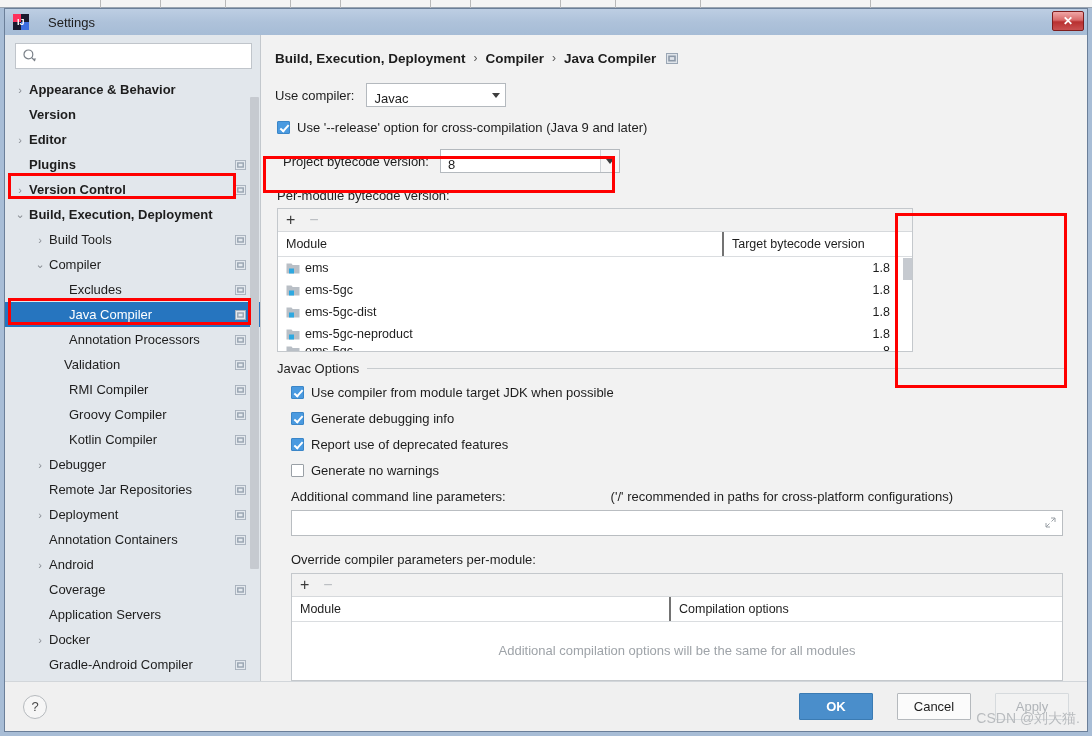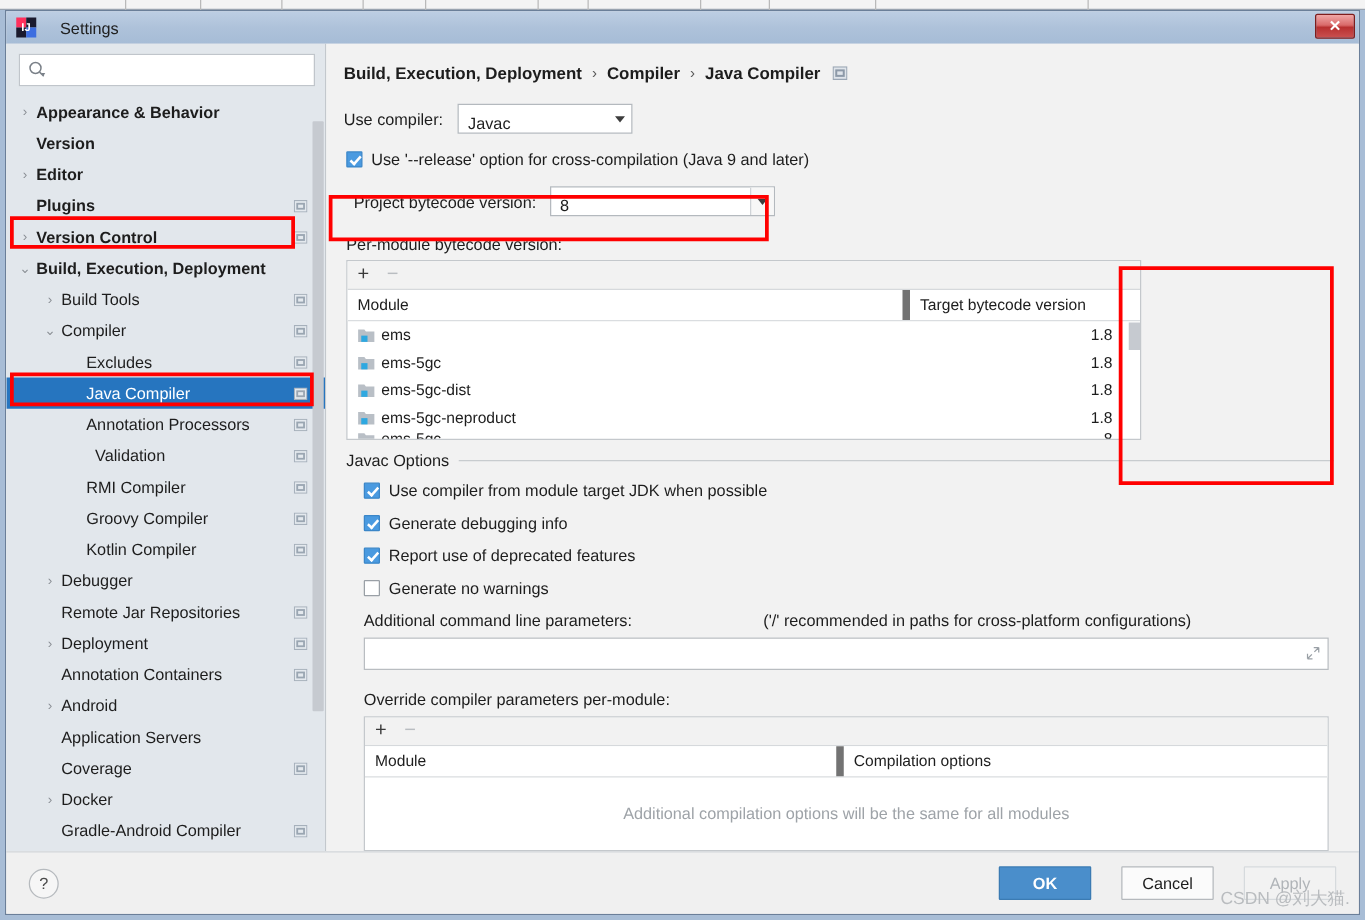--- a/index.html
+++ b/index.html
@@ -160,21 +160,21 @@
     height: 23px; background: #f2f2f2; border-bottom: 1px solid #d6d9dc;
     display: flex; align-items: center; padding-left: 8px; gap: 14px;
   }
   .tbl-toolbar .tb-btn { font-size: 16px; line-height: 16px; color: #3a3a3a; cursor: pointer; }
   .tbl-toolbar .tb-btn.disabled { color: #b9bdc1; cursor: default; }
   .tbl-head {
     height: 25px; background: #fff; border-bottom: 1px solid #dadde0;
     display: flex; align-items: center; font-size: 12.5px; gap: 25px;
   }
   .tbl-head .th { padding-left: 8px; height: 100%; display: flex; align-items: center; }
-  .tbl-head .th + .th { border-left: 6px solid #737373; }
+  .tbl-head .th + .th { border-left: 2px solid #737373; }
   .tbl-row { height: 22px; display: flex; align-items: center; font-size: 12.5px; }
   .mod-cell { display: flex; align-items: center; padding-left: 8px; }
   .mod-icon { width: 14px; height: 13px; flex: 0 0 14px; margin-right: 5px; }
   .ver-cell { text-align: right; padding-right: 22px; }
 
   
   .group-sep { display: flex; align-items: center; gap: 8px; }
   .group-sep .gl { font-size: 13px; white-space: nowrap; }
   .group-sep .line { flex: 1 1 auto; height: 1px; background: #c8cccf; }
 
@@ -333,21 +333,21 @@
             </svg>
           </div>
           <div class="tree-row" style="padding-left: 46px;">
             <span class="tw"></span>
             <span class="tree-label">Annotation Processors</span>
             <svg class="sync-icon" viewBox="0 0 12 11">
               <rect x="0.5" y="0.5" width="11" height="10" fill="#e4e9ee" stroke="#a6b0bb"></rect>
               <rect x="3" y="3.3" width="6" height="4.4" fill="none" stroke="#9aa6b2" stroke-width="1.6"></rect>
             </svg>
           </div>
-          <div class="tree-row" style="padding-left: 53px;">
+          <div class="tree-row" style="padding-left: 29px; margin-left: 12px;">
             <span class="tw"></span>
             <span class="tree-label">Validation</span>
             <svg class="sync-icon" viewBox="0 0 12 11">
               <rect x="0.5" y="0.5" width="11" height="10" fill="#e4e9ee" stroke="#a6b0bb"></rect>
               <rect x="3" y="3.3" width="6" height="4.4" fill="none" stroke="#9aa6b2" stroke-width="1.6"></rect>
             </svg>
           </div>
           <div class="tree-row" style="padding-left: 46px;">
             <span class="tw"></span>
             <span class="tree-label">RMI Compiler</span>
@@ -399,29 +399,29 @@
               <rect x="0.5" y="0.5" width="11" height="10" fill="#e4e9ee" stroke="#a6b0bb"></rect>
               <rect x="3" y="3.3" width="6" height="4.4" fill="none" stroke="#9aa6b2" stroke-width="1.6"></rect>
             </svg>
           </div>
           <div class="tree-row" style="padding-left: 26px;">
             <span class="tw">›</span>
             <span class="tree-label">Android</span>
           </div>
           <div class="tree-row" style="padding-left: 26px;">
             <span class="tw"></span>
+            <span class="tree-label">Coverage</span>
+            <svg class="sync-icon" viewBox="0 0 12 11">
+              <rect x="0.5" y="0.5" width="11" height="10" fill="#e4e9ee" stroke="#a6b0bb"></rect>
+              <rect x="3" y="3.3" width="6" height="4.4" fill="none" stroke="#9aa6b2" stroke-width="1.6"></rect>
+            </svg>
+          </div>
+          <div class="tree-row" style="padding-left: 26px;">
+            <span class="tw"></span>
             <span class="tree-label">Application Servers</span>
-          </div>
-          <div class="tree-row" style="padding-left: 26px;">
-            <span class="tw"></span>
-            <span class="tree-label">Coverage</span>
-            <svg class="sync-icon" viewBox="0 0 12 11">
-              <rect x="0.5" y="0.5" width="11" height="10" fill="#e4e9ee" stroke="#a6b0bb"></rect>
-              <rect x="3" y="3.3" width="6" height="4.4" fill="none" stroke="#9aa6b2" stroke-width="1.6"></rect>
-            </svg>
           </div>
           <div class="tree-row" style="padding-left: 26px;">
             <span class="tw">›</span>
             <span class="tree-label">Docker</span>
           </div>
           <div class="tree-row" style="padding-left: 26px;">
             <span class="tw"></span>
             <span class="tree-label">Gradle-Android Compiler</span>
             <svg class="sync-icon" viewBox="0 0 12 11">
               <rect x="0.5" y="0.5" width="11" height="10" fill="#e4e9ee" stroke="#a6b0bb"></rect>

